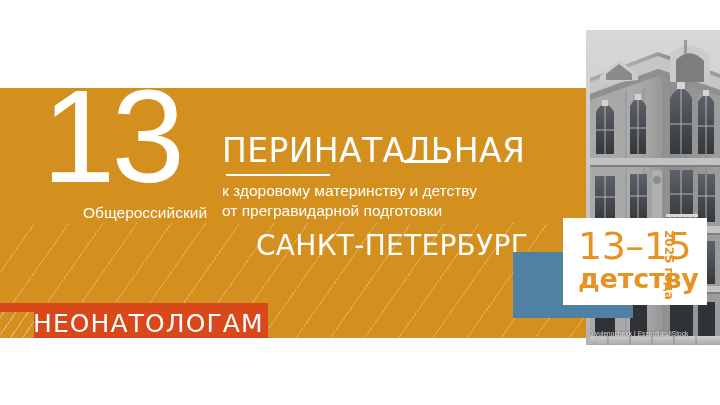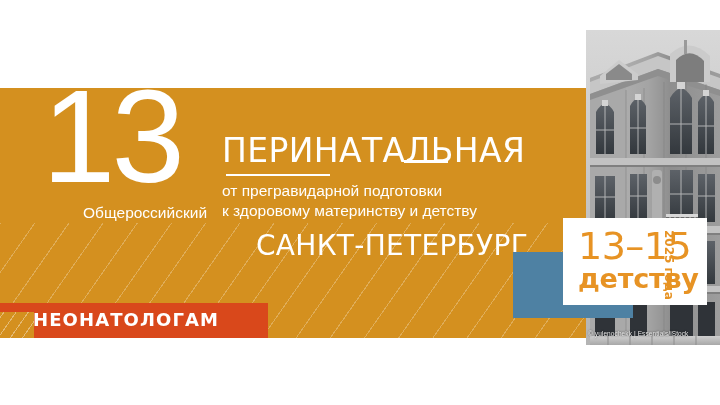--- a/index.html
+++ b/index.html
@@ -156,24 +156,24 @@
     width: 268px;
     height: 35px;
     background: #d9481b;
     z-index: 6;
   }
   .audience-badge span {
     position: absolute;
     left: 33px;
     top: 8px;
     color: #ffffff;
-    font-size: 18px;
+    font-size: 25px;
     line-height: 1;
     letter-spacing: 1.1px;
-    font-weight: 700;
+    font-weight: 400;
     white-space: nowrap;
     font-family: "DejaVu Sans", sans-serif;
   }
 
   
   .photo {
     position: absolute;
     left: 586px;
     top: 30px;
     width: 134px;
@@ -290,22 +290,22 @@
     <div>Общероссийский</div>
   </div>
 
   <div class="headline">
     <div class="headline-line l1">ПЕРИНАТАЛЬНАЯ</div>
   </div>
   <div class="rule-under"></div>
   <div class="rule-strike"></div>
 
   <div class="tagline">
+    <div>к здоровому материнству и детству</div>
     <div>от прегравидарной подготовки</div>
-    <div>к здоровому материнству и детству</div>
   </div>
 
   <div class="city">САНКТ-ПЕТЕРБУРГ</div>
 
   <div class="audience-badge">
     <span>НЕОНАТОЛОГАМ</span>
   </div>
 
   <div class="photo">
     <svg width="134" height="315" viewBox="0 0 134 315" xmlns="http://www.w3.org/2000/svg">

